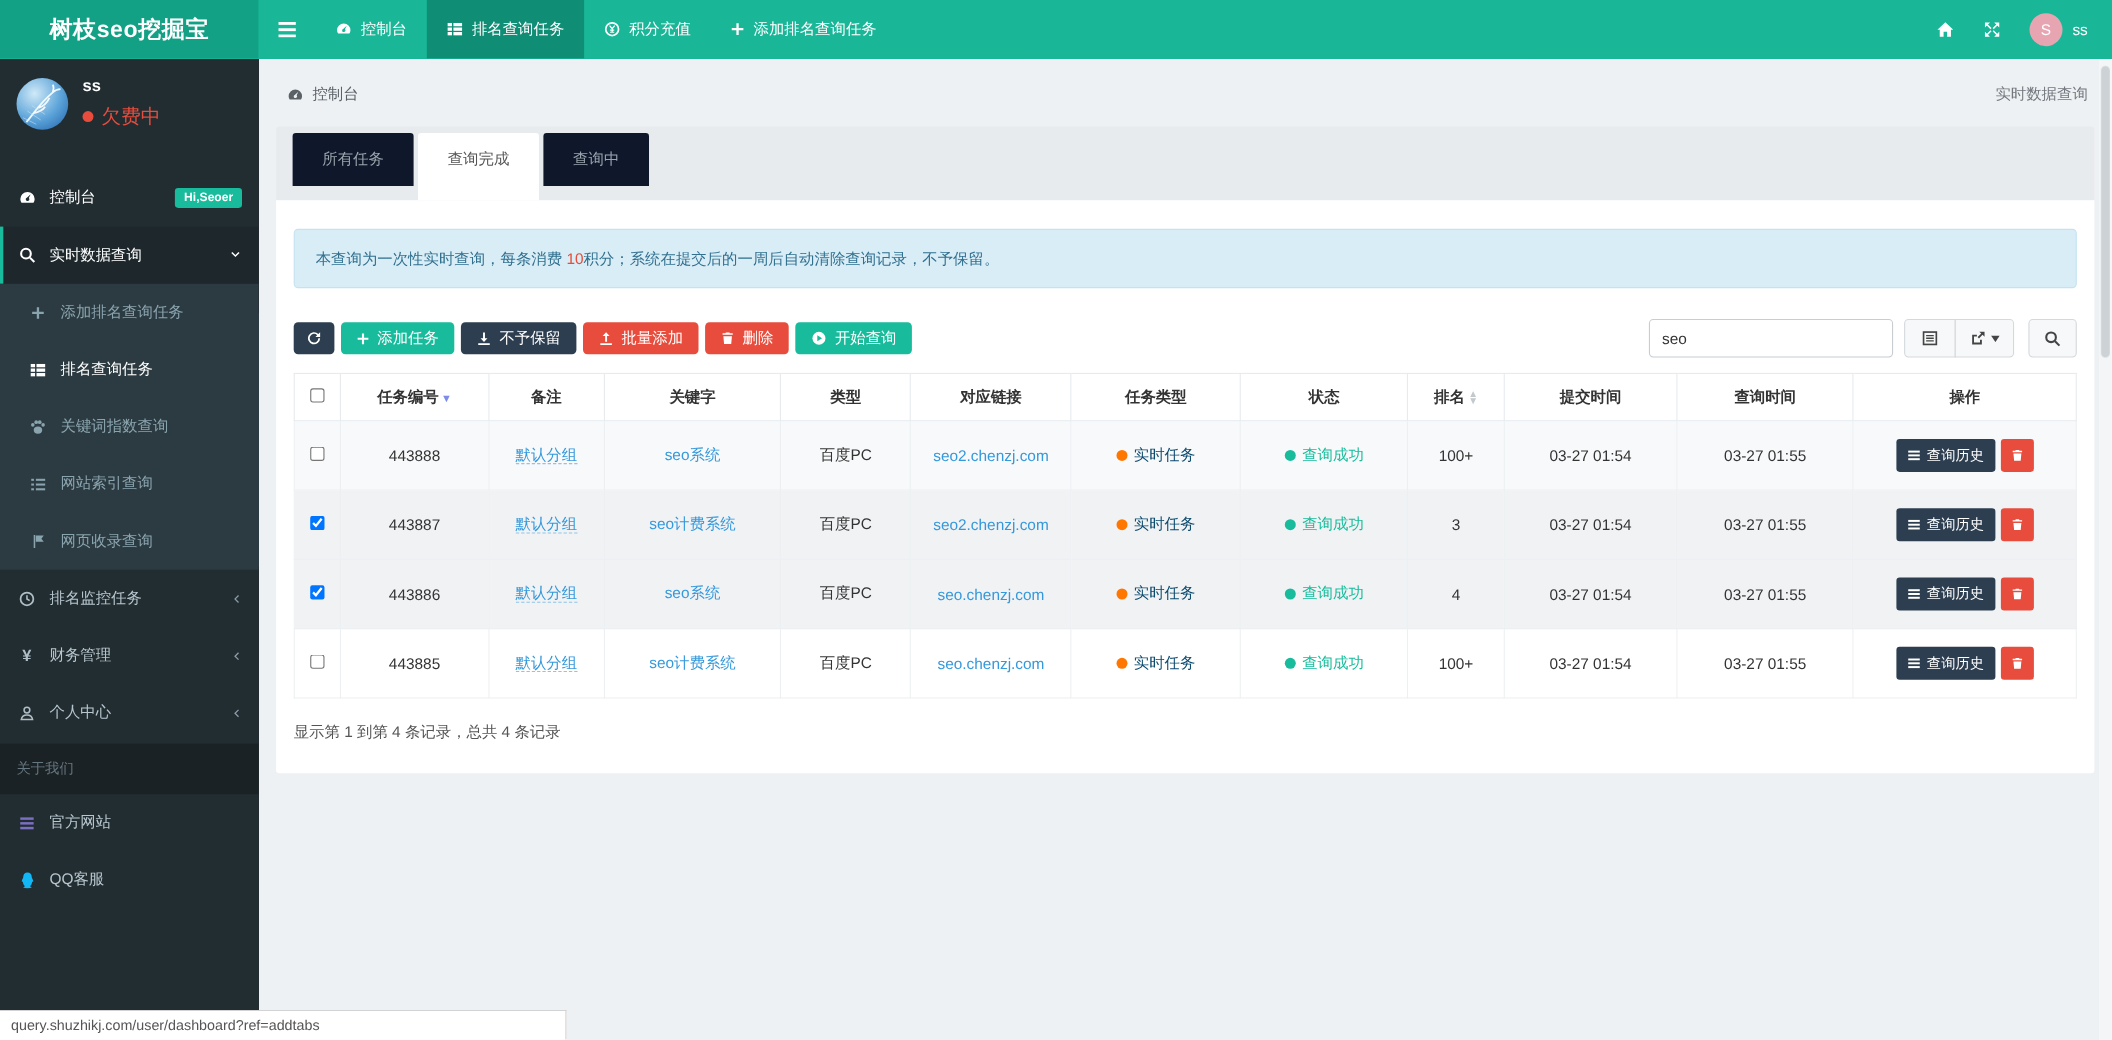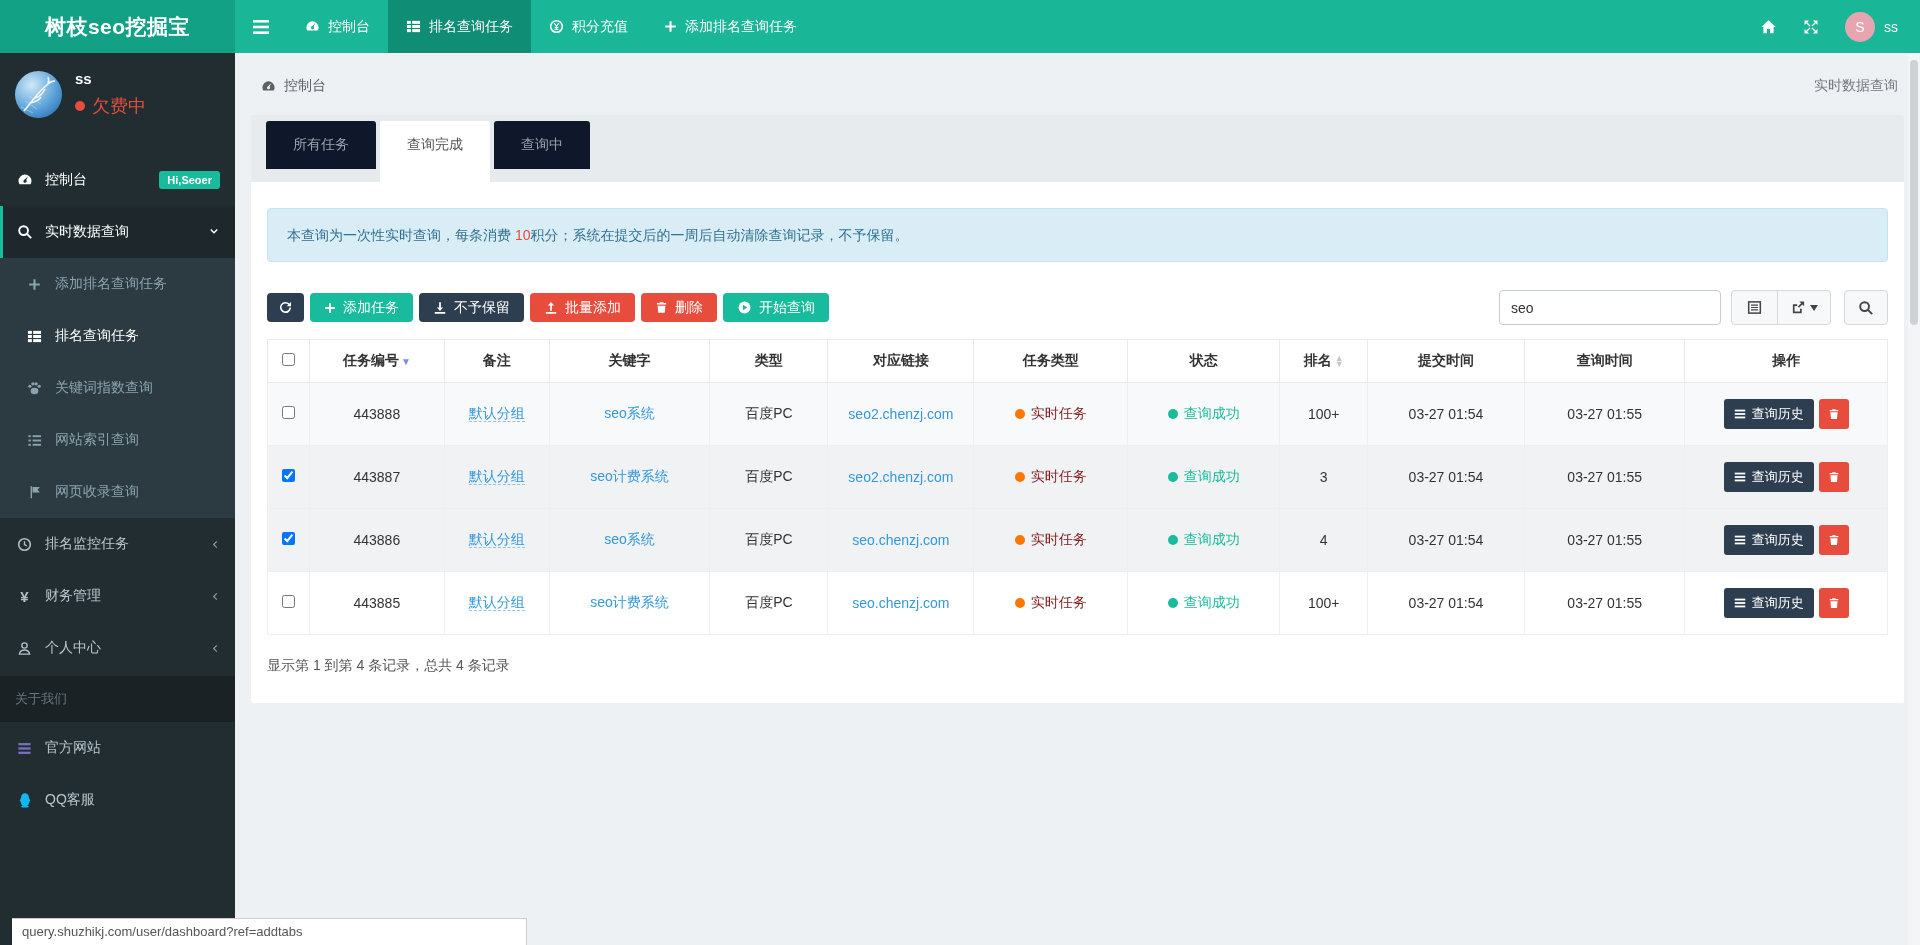--- a/index.html
+++ b/index.html
@@ -84,30 +84,30 @@
   .grp { display:flex; margin-right:13px; }
   .lite-btn.lone { border-radius:4px; width:44px; }
 
   table.grid { width:100%; margin-top:14px; border-collapse:collapse; text-align:center; font-size:14px; color:#333; }
   .grid th { font-weight:bold; padding:12px 6px; border:1px solid #e7ebee; white-space:nowrap; }
   .grid td { padding:16px 6px; border:1px solid #edf0f2; white-space:nowrap; }
   tr.stripe { background:#f8f9fa; } tr.sel { background:#f0f2f4; }
   a.lnk { color:#3498db; text-decoration:none; cursor:pointer; }
   a.lnk.dashed { border-bottom:1px dashed #8fc4e8; }
   .dot { display:inline-block; width:10px; height:10px; border-radius:50%; margin-right:6px; vertical-align:-1px; }
-  .c-orange { color:#7f1d1d; } .dot-o { background:#ff7701; }
+  .c-orange { color:#0c4a6e; } .dot-o { background:#ff7701; }
   .c-teal { color:#18bc9c; } .dot-t { background:#18bc9c; }
   .sort-desc { color:#7c8ce8; font-size:10px; margin-left:2px; }
   .sort-both { color:#c2c8cc; font-size:9px; margin-left:3px; display:inline-flex; flex-direction:column; line-height:6px; vertical-align:middle; }
   .act-btn { height:30px; border:none; border-radius:3px; color:#fff; font-size:13px; font-family:inherit;
     display:inline-flex; align-items:center; gap:6px; padding:0 10px; cursor:pointer; vertical-align:middle; }
   .act-btn.trash { width:30px; padding:0; justify-content:center; margin-left:5px; }
   .tfoot-note { margin-top:22px; color:#555; font-size:14px; }
 
-  .urlbar { position:fixed; left:12px; bottom:0; width:515px; height:27px; background:#fff;
+  .urlbar { position:fixed; left:0; bottom:0; width:515px; height:27px; background:#fff;
     border:1px solid #cfcfcf; border-left:none; border-bottom:none; color:#555; font-size:13px;
     line-height:25px; padding:0 10px; z-index:40; white-space:nowrap; overflow:hidden; }
   .vscroll { position:fixed; right:0; top:53px; bottom:0; width:12px; background:#f3f5f6; z-index:25; }
   .vscroll .thumb { position:absolute; top:7px; left:2px; width:8px; height:265px; background:#ccd2d6; border-radius:4px; }
   .branch { position:absolute; inset:0; }
 </style>
 </head>
 <body>
 
 <div class="topnav">

